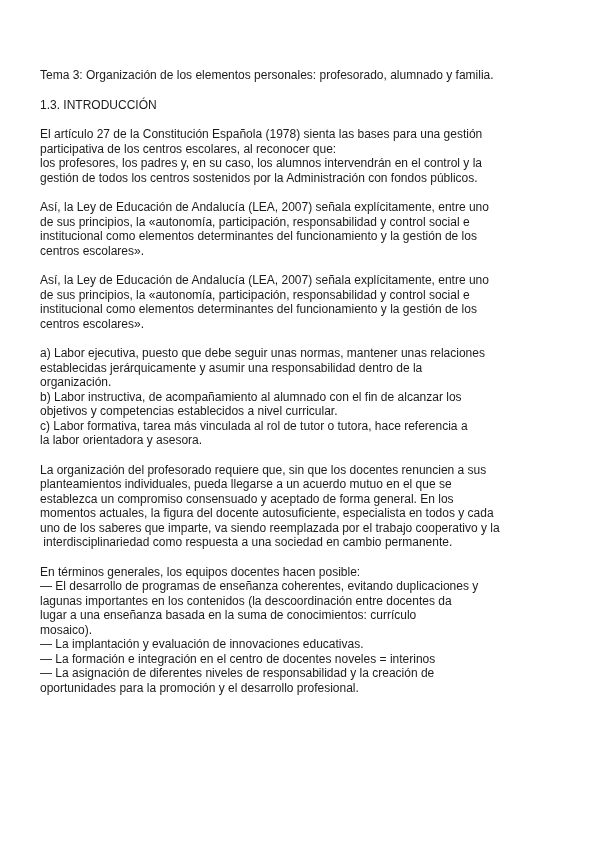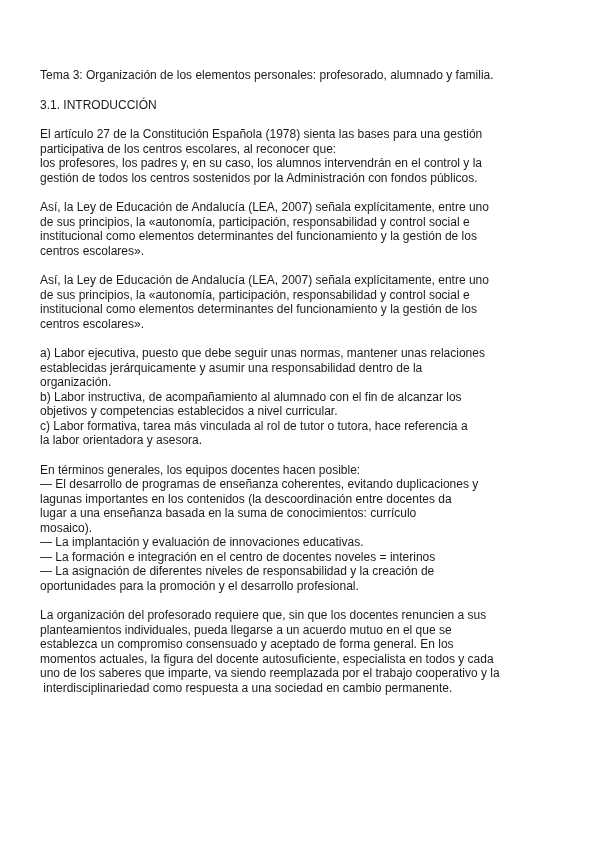--- a/index.html
+++ b/index.html
@@ -24,21 +24,21 @@
     margin: 0 0 15px 0;
     white-space: pre-wrap; 
   }
 </style>
 </head>
 <body>
 
 <div class="page">
   <p>Tema 3: Organización de los elementos personales: profesorado, alumnado y familia.</p>
 
-  <p>3.1. INTRODUCCIÓN</p>
+  <p>1.3. INTRODUCCIÓN</p>
 
   <p>El artículo 27 de la Constitución Española (1978) sienta las bases para una gestión
 participativa de los centros escolares, al reconocer que:
 los profesores, los padres y, en su caso, los alumnos intervendrán en el control y la
 gestión de todos los centros sostenidos por la Administración con fondos públicos.</p>
 
   <p>Así, la Ley de Educación de Andalucía (LEA, 2007) señala explícitamente, entre uno
 de sus principios, la «autonomía, participación, responsabilidad y control social e
 institucional como elementos determinantes del funcionamiento y la gestión de los
 centros escolares».</p>
@@ -51,29 +51,29 @@
 
 
   <p>a) Labor ejecutiva, puesto que debe seguir unas normas, mantener unas relaciones
 establecidas jerárquicamente y asumir una responsabilidad dentro de la
 organización.
 b) Labor instructiva, de acompañamiento al alumnado con el fin de alcanzar los
 objetivos y competencias establecidos a nivel curricular.
 c) Labor formativa, tarea más vinculada al rol de tutor o tutora, hace referencia a
 la labor orientadora y asesora.</p>
 
+  <p>La organización del profesorado requiere que, sin que los docentes renuncien a sus
+planteamientos individuales, pueda llegarse a un acuerdo mutuo en el que se
+establezca un compromiso consensuado y aceptado de forma general. En los
+momentos actuales, la figura del docente autosuficiente, especialista en todos y cada
+uno de los saberes que imparte, va siendo reemplazada por el trabajo cooperativo y la
+ interdisciplinariedad como respuesta a una sociedad en cambio permanente.</p>
+
   <p>En términos generales, los equipos docentes hacen posible:
 — El desarrollo de programas de enseñanza coherentes, evitando duplicaciones y
 lagunas importantes en los contenidos (la descoordinación entre docentes da
 lugar a una enseñanza basada en la suma de conocimientos: currículo
 mosaico).
 — La implantación y evaluación de innovaciones educativas.
 — La formación e integración en el centro de docentes noveles = interinos
 — La asignación de diferentes niveles de responsabilidad y la creación de
 oportunidades para la promoción y el desarrollo profesional.</p>
-
-  <p>La organización del profesorado requiere que, sin que los docentes renuncien a sus
-planteamientos individuales, pueda llegarse a un acuerdo mutuo en el que se
-establezca un compromiso consensuado y aceptado de forma general. En los
-momentos actuales, la figura del docente autosuficiente, especialista en todos y cada
-uno de los saberes que imparte, va siendo reemplazada por el trabajo cooperativo y la
- interdisciplinariedad como respuesta a una sociedad en cambio permanente.</p>
 </div>
 
 </body></html>

